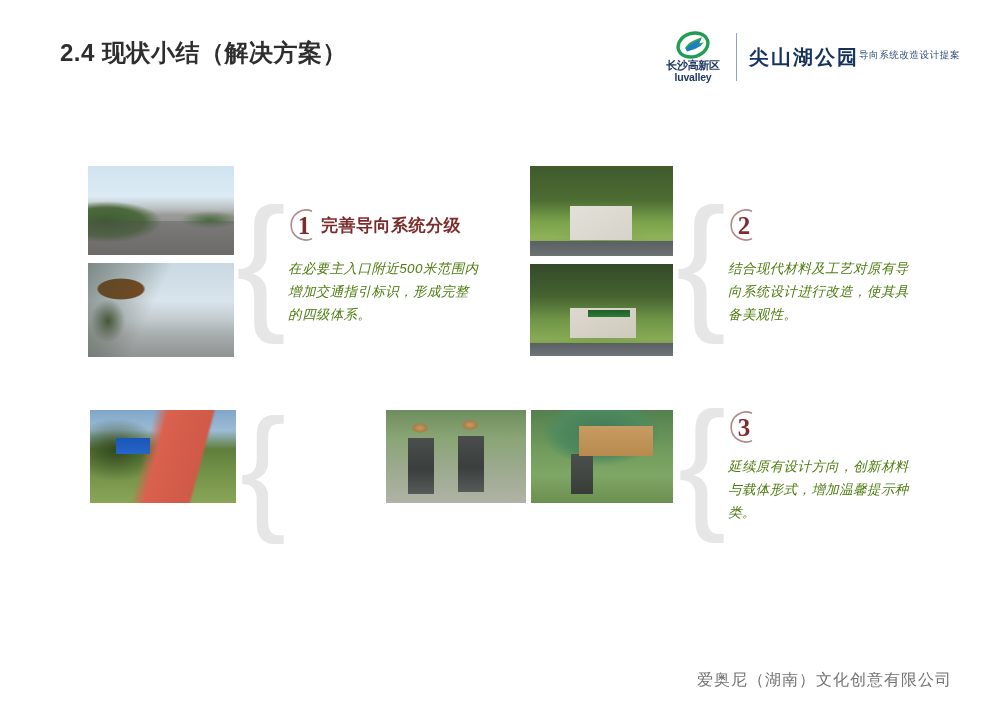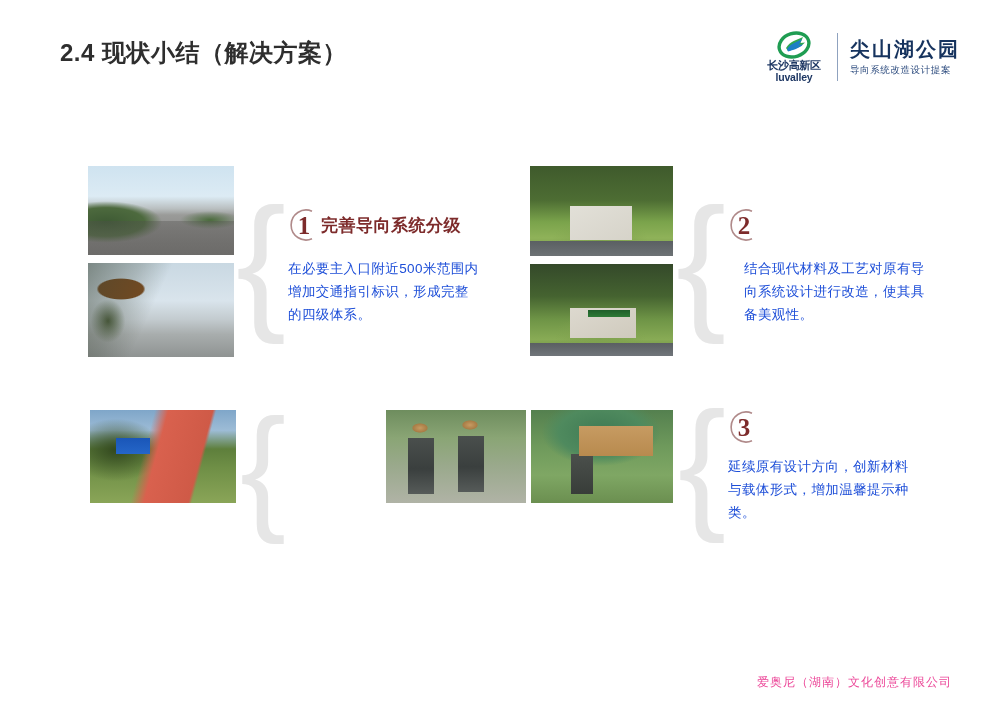--- a/index.html
+++ b/index.html
@@ -65,21 +65,21 @@
     white-space: nowrap;
   }
   .brand-divider {
     width: 1px;
     height: 48px;
     background: #8fa2bf;
     margin: 0 12px 0 10px;
   }
   .brand-right {
     display: flex;
-    flex-direction: column;
+    flex-direction: row;
     justify-content: center;
   }
   .brand-park-name {
     font-size: 20px;
     font-weight: 700;
     color: #16335e;
     letter-spacing: 2px;
     line-height: 1.15;
     white-space: nowrap;
   }
@@ -136,32 +136,33 @@
   .item-title {
     font-size: 17px;
     font-weight: 700;
     color: #7d2b2b;
     letter-spacing: 0.5px;
     margin-left: 1px;
   }
   .item-body {
     position: absolute;
     font-size: 13.5px;
-    color: #1d4ed8;
+    color: #4d7c0f;
     line-height: 1.72;
     letter-spacing: 0.4px;
+    font-style: italic;
   }
 
   
   #footer-text {
     position: absolute;
     right: 48px;
     bottom: 16px;
-    font-size: 12px;
-    color: #ec4899;
+    font-size: 16px;
+    color: #737373;
     letter-spacing: 1px;
     white-space: nowrap;
     font-family: Liberation Mono, monospace;
   }
 </style>
 </head>
 <body>
 
 <div id="slide-title">2.4 现状小结（解决方案）</div>
 
@@ -235,21 +236,21 @@
 <div class="brace" style="left:676px; top:186px; font-size:150px;">{</div>
 
 <div class="item-head" style="left:726px; top:208px;">
   <span class="num-wrap">
     <svg class="num-arc" viewBox="0 0 34 34" xmlns="http://www.w3.org/2000/svg">
       <path d="M26 3.2 A15 15 0 1 0 26 30.8" fill="none" stroke="#b08a8a" stroke-width="1.6"></path>
     </svg>
     <span class="num-txt">2</span>
   </span>
 </div>
-<div class="item-body" style="left:744px; top:257px; width:194px;">结合现代材料及工艺对原有导向系统设计进行改造，使其具备美观性。</div>
+<div class="item-body" style="left:728px; top:257px; width:194px;">结合现代材料及工艺对原有导向系统设计进行改造，使其具备美观性。</div>
 
 <div class="photo" style="left:90px; top:410px; width:146px; height:93px;
      background-image:
        linear-gradient(to bottom, #1a56b8 0%, #2566c8 100%),
        linear-gradient(105deg, rgba(255,255,255,0) 38%, #d9614e 46%, #cf5a47 72%, rgba(255,255,255,0) 74%),
        radial-gradient(ellipse 60px 40px at 26px 40px, #33491f 0%, rgba(51,73,31,0) 78%),
        linear-gradient(to bottom, #7fa6c9 0%, #9dbcd6 22%, #5e7f3c 42%, #6f8f46 62%, #8aa558 100%);
      background-size: 34px 16px, 100% 100%, 100% 100%, 100% 100%;
      background-position: 26px 28px, 0 0, 0 0, 0 0;
      background-repeat: no-repeat;"></div>

